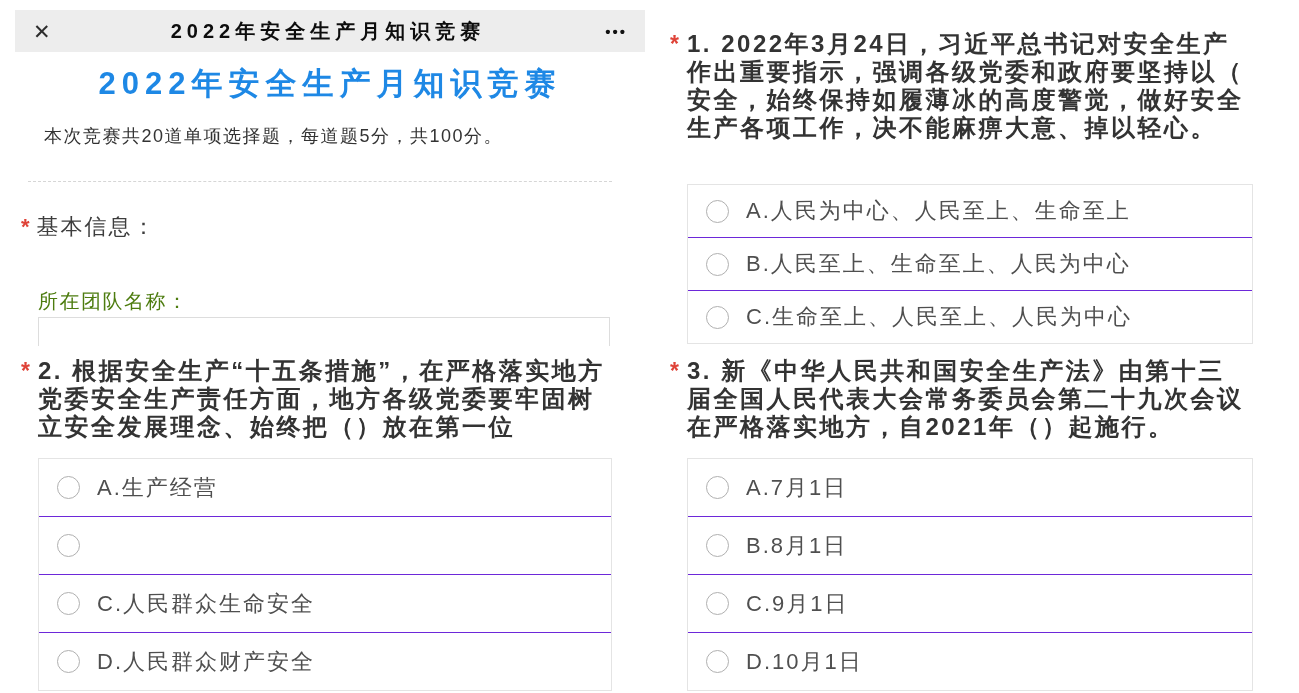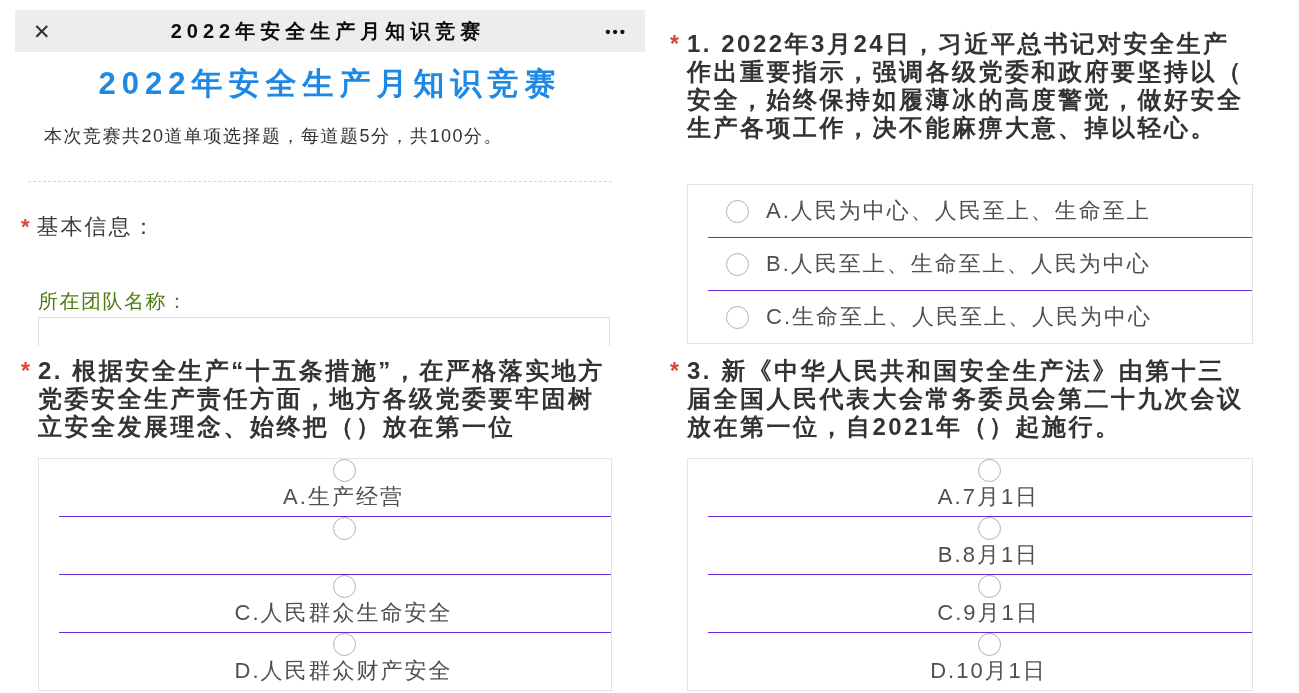--- a/index.html
+++ b/index.html
@@ -39,24 +39,24 @@
 
   
   .q-star{font-size:23px;color:#df4338;font-weight:bold;line-height:28px;}
   .q-lines{display:block;}
   .q-line{
     font-size:24px;font-weight:bold;color:#333;line-height:28px;
     letter-spacing:2.5px;white-space:nowrap;
   }
 
   
-  .opts{border:1px solid #e4e4e4;background:#fff;box-sizing:border-box;padding-left:20px;}
+  .opts{border:1px solid #e4e4e4;background:#fff;box-sizing:border-box;}
   .opt-row{display:flex;align-items:center;border-top:1px solid #6d28d9;cursor:default;}
   .opt-row:first-child{border-top:none;}
-  .opt-row.h57{height:57px;flex-direction:column;}
+  .opt-row.h57{height:57px;}
   .opt-row.h52{height:52px;}
   .radio{
     width:23px;height:23px;border-radius:50%;border:1.5px solid #b0b0b0;
     margin-left:18px;box-sizing:border-box;background:#fff;flex:none;
   }
   .opt-label{margin-left:17px;font-size:22px;color:#4f4f4f;letter-spacing:2px;white-space:nowrap;}
 </style>
 </head>
 <body>
 
@@ -136,21 +136,21 @@
       <span class="radio"></span>
       <span class="opt-label">C.生命至上、人民至上、人民为中心</span>
     </div>
   </div>
 
   <div class="abs" style="left:21px;top:357px;width:608px;">
     <span class="q-star abs" style="left:0;top:0;">*</span>
     <div class="q-lines" style="margin-left:17px;">
       <div class="q-line">3. 新《中华人民共和国安全生产法》由第十三</div>
       <div class="q-line">届全国人民代表大会常务委员会第二十九次会议</div>
-      <div class="q-line">放在第一位，自2021年（）起施行。</div>
+      <div class="q-line">在严格落实地方，自2021年（）起施行。</div>
     </div>
   </div>
 
   <div class="abs opts" style="left:38px;top:458px;width:566px;">
     <div class="opt-row h57">
       <span class="radio"></span>
       <span class="opt-label">A.7月1日</span>
     </div>
     <div class="opt-row h57">
       <span class="radio"></span>

